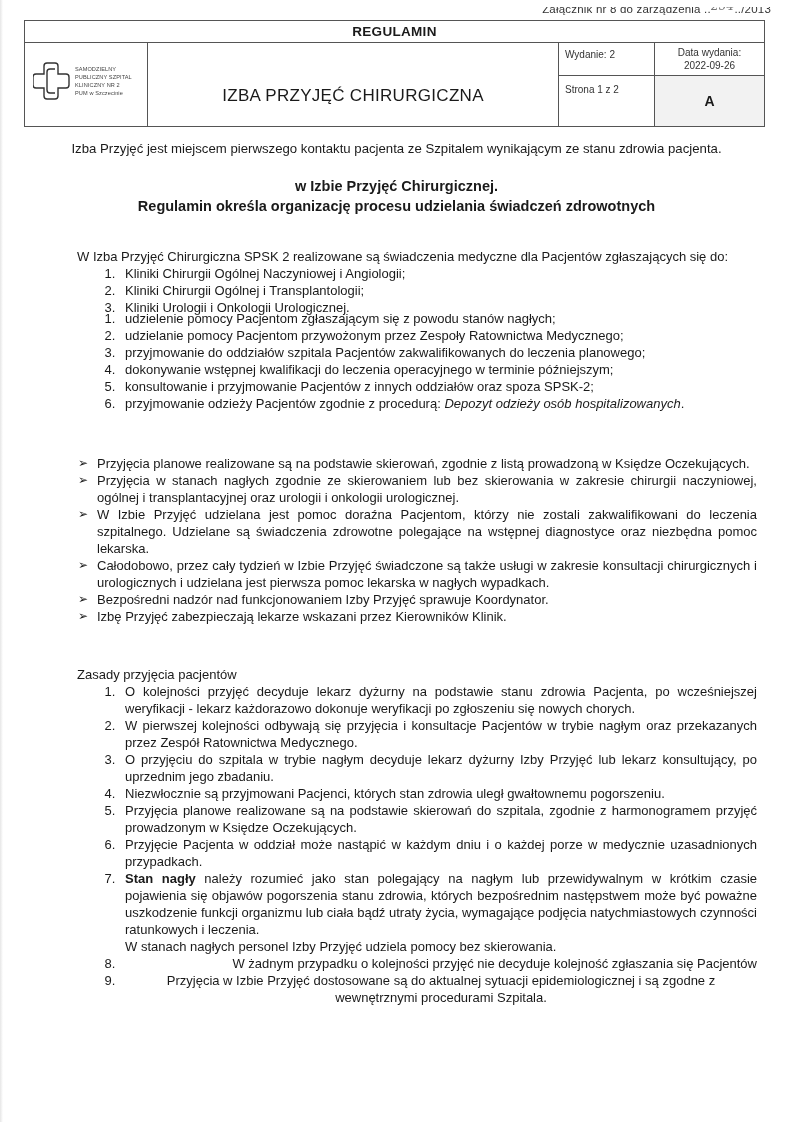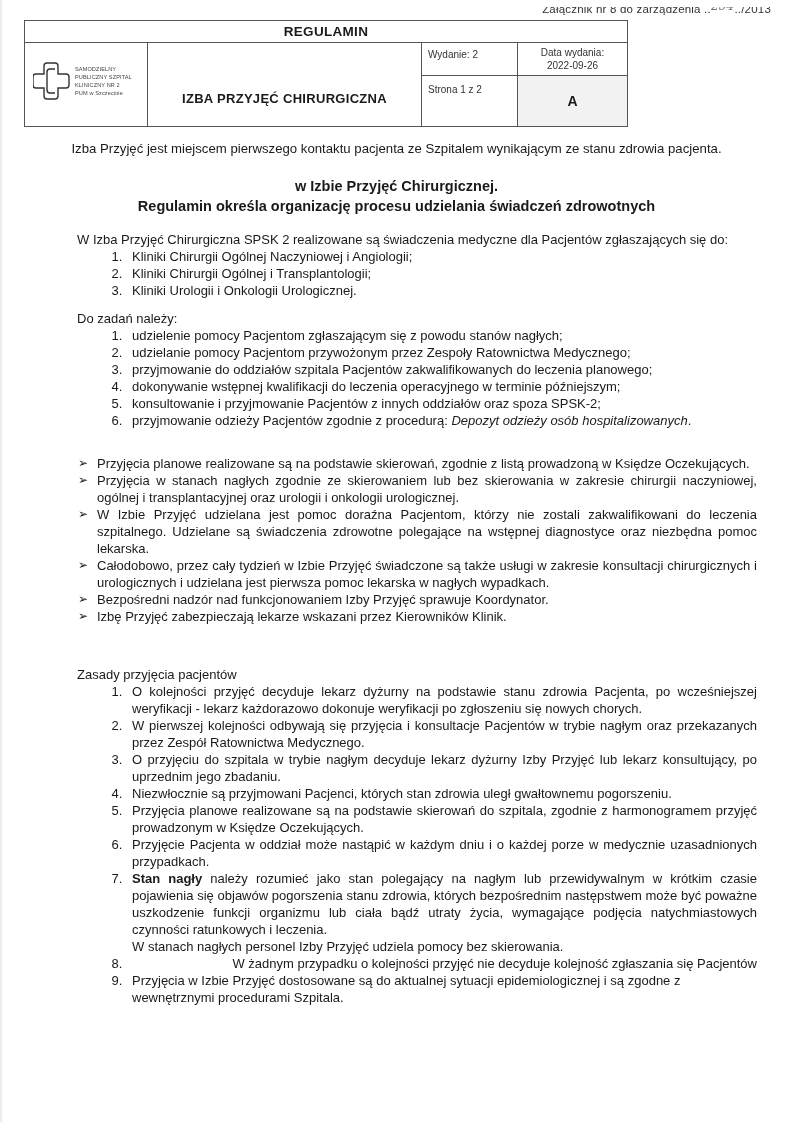--- a/index.html
+++ b/index.html
@@ -10,49 +10,49 @@
   .annex {
     position: absolute; top: 2px; right: 22px;
     font-size: 11.5px; color: #333; letter-spacing: 0.2px;
     clip-path: inset(5px 0 0 0);
   }
   .annex .hand {
     font-family: "DejaVu Serif", serif; font-style: italic;
     font-size: 12px; color: #737373; position: relative; top: -3px;
   }
   .header-table {
-    position: absolute; left: 24px; top: 20px; width: 604px;
+    position: absolute; left: 24px; top: 20px; width: 741px;
     border-collapse: collapse; font-size: 11px;
   }
   .header-table td { border: 1px solid #555; padding: 0; }
   .title-row td {
     height: 21px; text-align: center; font-weight: bold; font-size: 13.5px;
     letter-spacing: 0.3px;
   }
   .logo-cell { width: 122px; height: 76px; position: relative; }
   .logo { position: absolute; left: 8px; top: 16px; display: flex; align-items: center; }
   .logo svg { width: 40px; height: 44px; }
   .logo-text { font-size: 5.6px; line-height: 8px; margin-left: 2px; color: #444; letter-spacing: 0.1px; }
   .unit-cell { text-align: center; vertical-align: bottom; }
-  .unit-cell span { display: block; font-weight: bold; font-size: 13px; padding-bottom: 20px; letter-spacing: 0.3px; }
+  .unit-cell span { display: block; font-weight: normal; font-size: 17px; padding-bottom: 20px; letter-spacing: 0.3px; }
   .meta-cell { width: 89px; font-size: 10px; vertical-align: top; padding: 8px 0 0 6px !important; color: #333; }
   .date-cell { width: 109px; text-align: center; font-size: 10px; line-height: 13px; color: #333; height: 26px; }
   .version-cell { text-align: center; font-weight: bold; font-size: 14px; background: #f2f2f2; }
   .meta-row-1 .meta-cell { height: 26px; padding-top: 6px !important; }
   .intro {
     position: absolute; left: 0; right: 0; top: 141px; text-align: center;
     font-weight: normal; font-size: 13.2px;
   }
   .subtitle {
     position: absolute; left: 0; right: 0; top: 176px; text-align: center;
     font-weight: bold; font-size: 14.5px; line-height: 20px;
   }
   .block { position: absolute; left: 77px; width: 680px; font-size: 13px; line-height: 17px; }
   ol { margin: 0; padding-left: 42px; }
-  ol li { padding-left: 6px; margin-left: 7px; }
+  ol li { padding-left: 6px; }
   .justify { text-align: justify; }
   ul.arrows { list-style: none; margin: 0; padding: 0; }
   ul.arrows li { position: relative; padding-left: 20px; text-align: justify; margin-bottom: 0; }
   ul.arrows li .arrow { position: absolute; left: 1px; top: 0; font-size: 12px; }
   em { font-style: italic; }
   .scan-edge { position: absolute; left: 0; top: 0; width: 3px; height: 100%; background: linear-gradient(90deg,#e6e6e6,#ffffff); }
 </style>
 </head>
 <body>
 
@@ -98,31 +98,30 @@
 </tbody>
   </table>
 
 <div class="intro">Izba Przyjęć jest miejscem pierwszego kontaktu pacjenta ze Szpitalem wynikającym ze stanu zdrowia pacjenta.</div>
 
 <div class="subtitle">
   <div>w Izbie Przyjęć Chirurgicznej.</div>
   <div>Regulamin określa organizację procesu udzielania świadczeń zdrowotnych</div>
 </div>
 
-<div class="block" style="top:231px; left:77px;">
+<div class="block" style="top:248px; left:77px;">
   <div>W Izba Przyjęć Chirurgiczna SPSK 2 realizowane są świadczenia medyczne dla Pacjentów zgłaszających się do:</div>
   <ol>
     <li>Kliniki Chirurgii Ogólnej Naczyniowej i Angiologii;</li>
     <li>Kliniki Chirurgii Ogólnej i Transplantologii;</li>
     <li>Kliniki Urologii i Onkologii Urologicznej.</li>
   </ol>
 </div>
 
 <div class="block" style="top:310px;">
-  <div>Do zadań należy:</div>
   <ol>
     <li>udzielenie pomocy Pacjentom zgłaszającym się z powodu stanów nagłych;</li>
     <li>udzielanie pomocy Pacjentom przywożonym przez Zespoły Ratownictwa Medycznego;</li>
     <li>przyjmowanie do oddziałów szpitala Pacjentów zakwalifikowanych do leczenia planowego;</li>
     <li>dokonywanie wstępnej kwalifikacji do leczenia operacyjnego w terminie późniejszym;</li>
     <li>konsultowanie i przyjmowanie Pacjentów z innych oddziałów oraz spoza SPSK-2;</li>
     <li><span>przyjmowanie odzieży Pacjentów zgodnie z procedurą: </span><em>Depozyt odzieży osób hospitalizowanych</em><span>.</span></li>
   </ol>
 </div>
 
@@ -144,15 +143,15 @@
     <li>W pierwszej kolejności odbywają się przyjęcia i konsultacje Pacjentów w trybie nagłym oraz przekazanych przez Zespół Ratownictwa Medycznego.</li>
     <li>O przyjęciu do szpitala w trybie nagłym decyduje lekarz dyżurny Izby Przyjęć lub lekarz konsultujący, po uprzednim jego zbadaniu.</li>
     <li>Niezwłocznie są przyjmowani Pacjenci, których stan zdrowia uległ gwałtownemu pogorszeniu.</li>
     <li>Przyjęcia planowe realizowane są na podstawie skierowań do szpitala, zgodnie z harmonogramem przyjęć prowadzonym w Księdze Oczekujących.</li>
     <li>Przyjęcie Pacjenta w oddział może nastąpić w każdym dniu i o każdej porze w medycznie uzasadnionych przypadkach.</li>
     <li>
       <div><strong>Stan nagły</strong><span> należy rozumieć jako stan polegający na nagłym lub przewidywalnym w krótkim czasie pojawienia się objawów pogorszenia stanu zdrowia, których bezpośrednim następstwem może być poważne uszkodzenie funkcji organizmu lub ciała bądź utraty życia, wymagające podjęcia natychmiastowych czynności ratunkowych i leczenia.</span></div>
       <div>W stanach nagłych personel Izby Przyjęć udziela pomocy bez skierowania.</div>
     </li>
     <li style="text-align:right;">W żadnym przypadku o kolejności przyjęć nie decyduje kolejność zgłaszania się Pacjentów</li>
-    <li style="text-align:left;">Przyjęcia w Izbie Przyjęć dostosowane są do aktualnej sytuacji epidemiologicznej i są zgodne z wewnętrznymi procedurami Szpitala.</li>
+    <li style="text-align:center;">Przyjęcia w Izbie Przyjęć dostosowane są do aktualnej sytuacji epidemiologicznej i są zgodne z wewnętrznymi procedurami Szpitala.</li>
   </ol>
 </div>
 
 </body></html>

